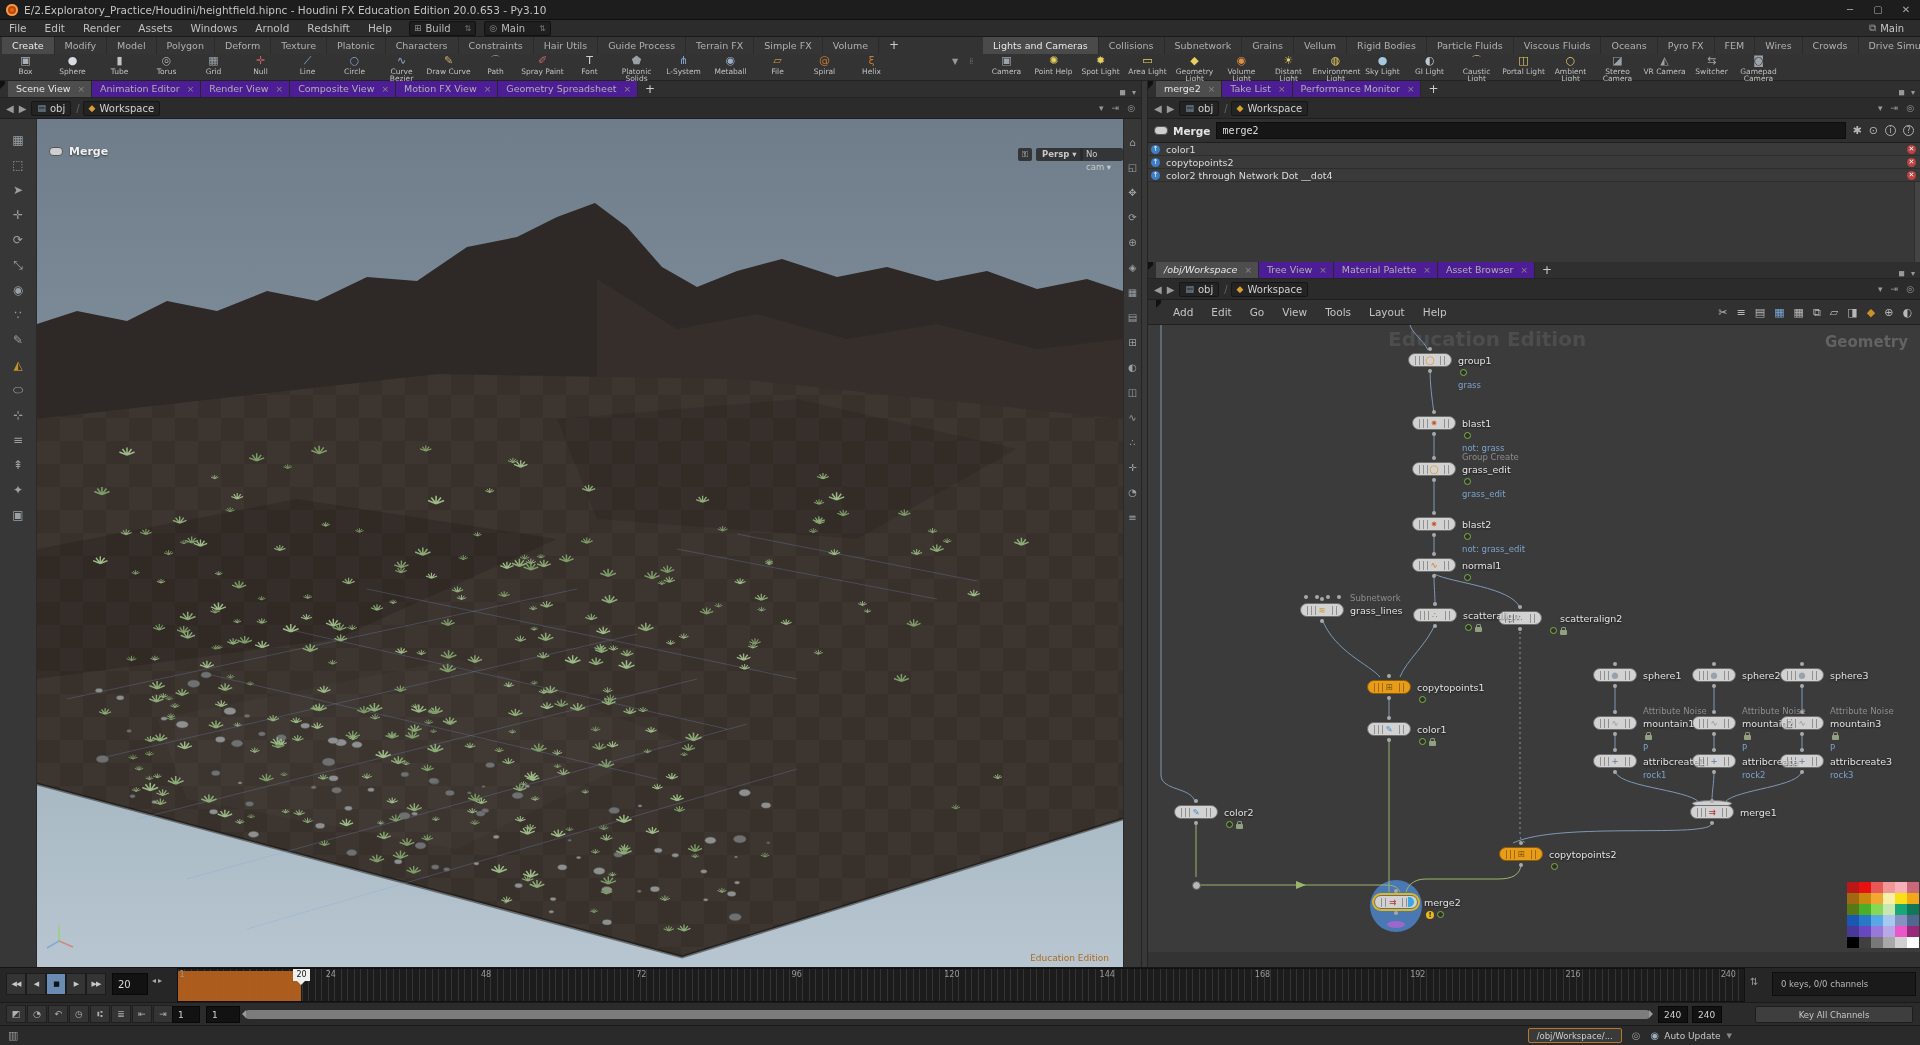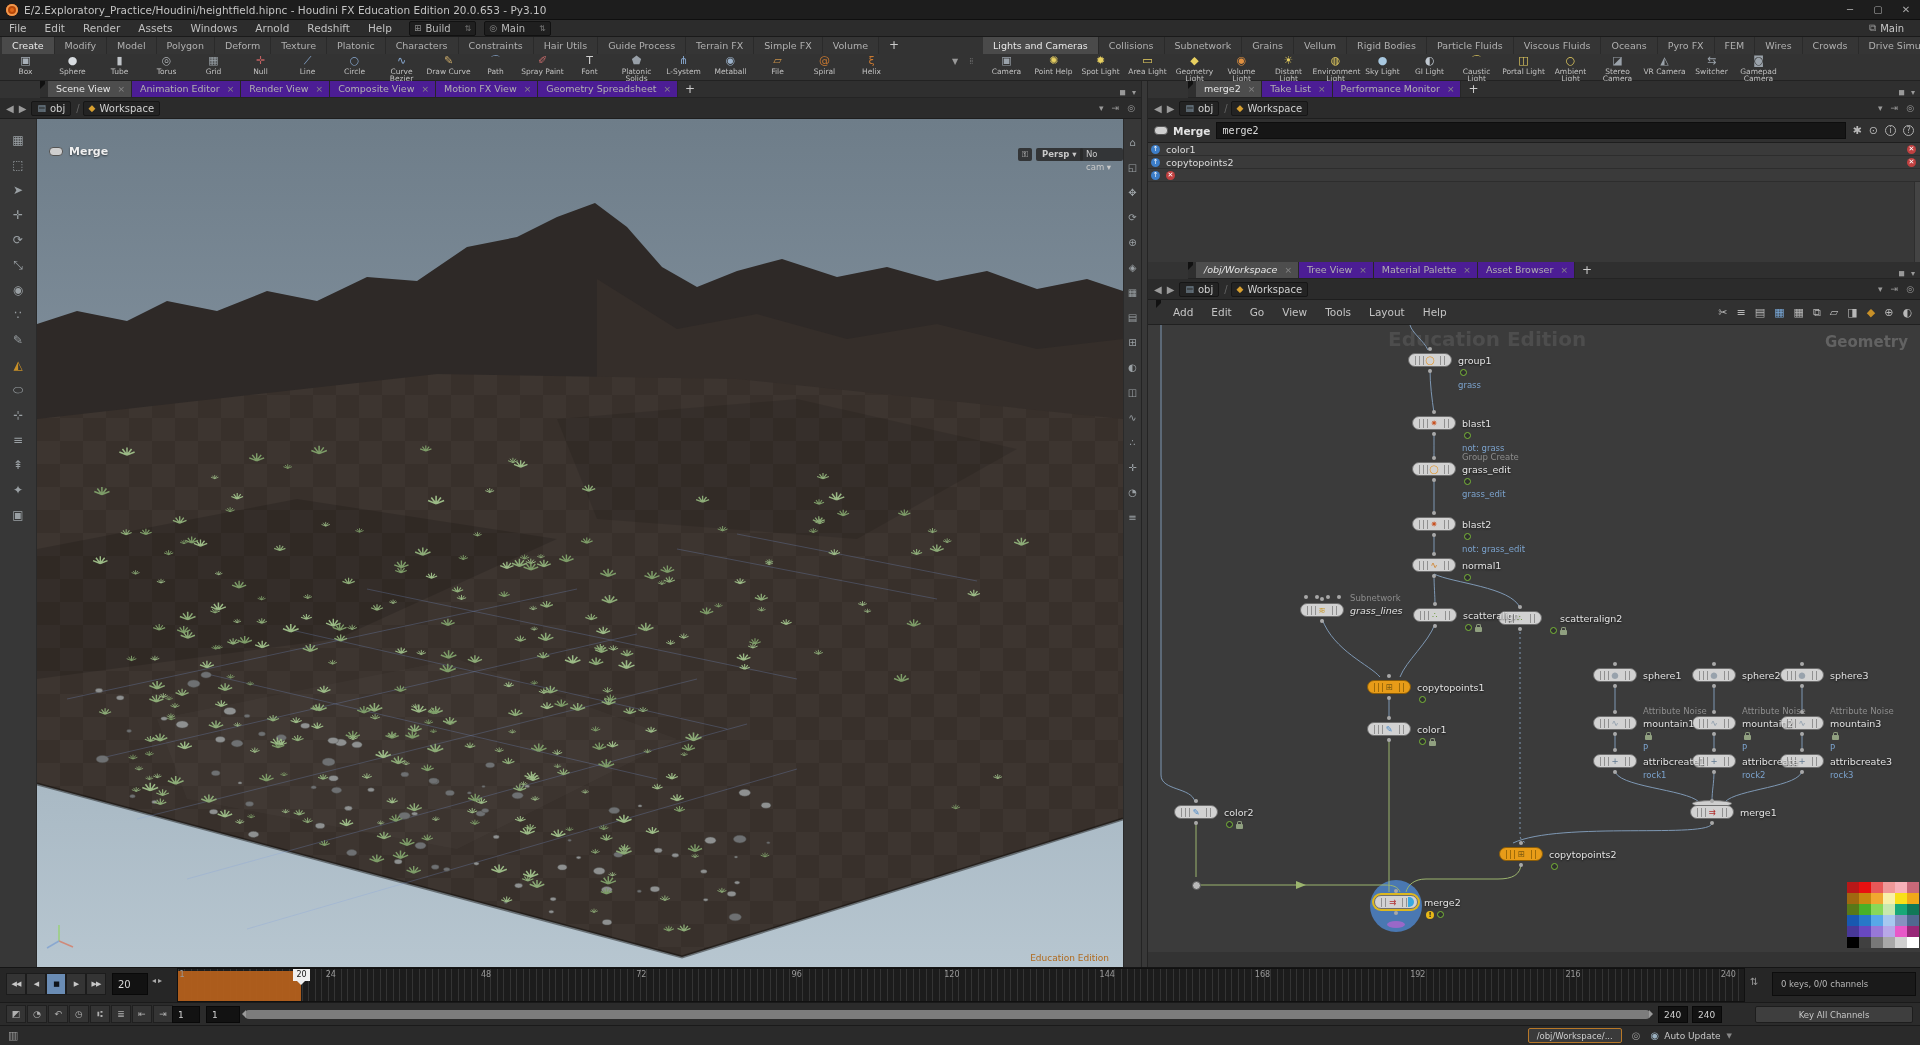--- a/index.html
+++ b/index.html
@@ -38,21 +38,21 @@
   .stab.plus { font-size:12px; color:#ccc; background:transparent; border:none; }
   .toolrow { position:absolute; top:17px; height:27px; display:flex; }
   #tools-left { left:2px; } #tools-right { left:983px; }
   .tool { width:47px; display:flex; flex-direction:column; align-items:center; justify-content:flex-start; }
   .ticon { height:14px; line-height:14px; font-size:11px; }
   .tlabel { font-size:7.5px; line-height:7px; color:#c0c0c0; text-align:center; white-space:normal; width:46px; }
   #shelf-collapse { position:absolute; left:952px; top:20px; color:#999; font-size:8px; }
   #shelf-handle { position:absolute; left:969px; top:19px; color:#666; font-size:9px; letter-spacing:-1px; }
 
   
-  .tabrow { height:17px; background:#2f2f2f; display:flex; align-items:flex-end; border-bottom:1px solid #242424; position:relative;margin-left:40px; }
+  .tabrow { height:17px; background:#2f2f2f; display:flex; align-items:flex-end; border-bottom:1px solid #242424; position:relative; }
   .ptab { height:16px; line-height:16px; padding:0 6px 0 8px; font-size:9.5px; color:#b0b0b0;
     background:#4c1d95; border-right:1px solid #272727; display:flex; align-items:center; white-space:nowrap; }
   .ptab.active { background:#4d4d4d; color:#e6e6e6; }
   .ptab.italic { font-style:italic; }
   .ptab .x { margin-left:7px; color:#888; font-size:9px; }
   .ptab.plus { padding:0 7px; font-size:12px; color:#ccc; background:transparent; border:none; }
   .tabrow .rctl { margin-left:auto; display:flex; align-items:center; padding-right:5px; color:#999; }
   .tabrow .rctl span { margin-left:6px; font-size:8px; }
   .corner { width:8px; height:8px; align-self:flex-start; border-left:5px solid #111; border-bottom:5px solid transparent; }
 
@@ -983,20 +983,21 @@
             <span class="nm">color1</span>
             <span class="del">✕</span>
           </div>
           <div class="oprow">
             <span class="up">↑</span>
             <span class="nm">copytopoints2</span>
             <span class="del">✕</span>
           </div>
           <div class="oprow">
             <span class="up">↑</span>
+            <span class="nm">color2 through Network Dot __dot4</span>
             <span class="del">✕</span>
           </div>
         </div>
       <div id="paramvoid">
         <div class="scroll"></div>
       </div>
 
       <div class="tabrow" id="net-tabs">
           <span class="corner"></span>
           <div class="ptab active italic">/obj/Workspace<span class="x">×</span></div>
@@ -1155,21 +1156,21 @@
                 <span></span>
                 <span></span>
                 <span></span>
               </div>
               <div class="hnode" style="left: 152px; top: 278px;">
                 <span class="str"></span>
                 <span class="nicon" style="color: rgb(200, 152, 40);">≋</span>
                 <span class="str"></span>
               </div>
               <div class="ntype" style="left: 202px; top: 268px;">Subnetwork</div>
-              <div class="nlabel" style="left: 202px; top: 280px; font-style: italic;">grass_lines</div>
+              <div class="nlabel" style="left: 202px; top: 280px;">grass_lines</div>
             </div>
             <div class="hnode-wrap">
               <div class="hnode" style="left: 265px; top: 283px;">
                 <span class="str"></span>
                 <span class="nicon" style="color: rgb(106, 152, 56);">∴</span>
                 <span class="str"></span>
               </div>
               <div class="nlabel" style="left: 315px; top: 285px;">scatteralign</div>
               <div class="nbadges" style="left: 317px; top: 299px;">
                 <span class="b-disp"></span>

